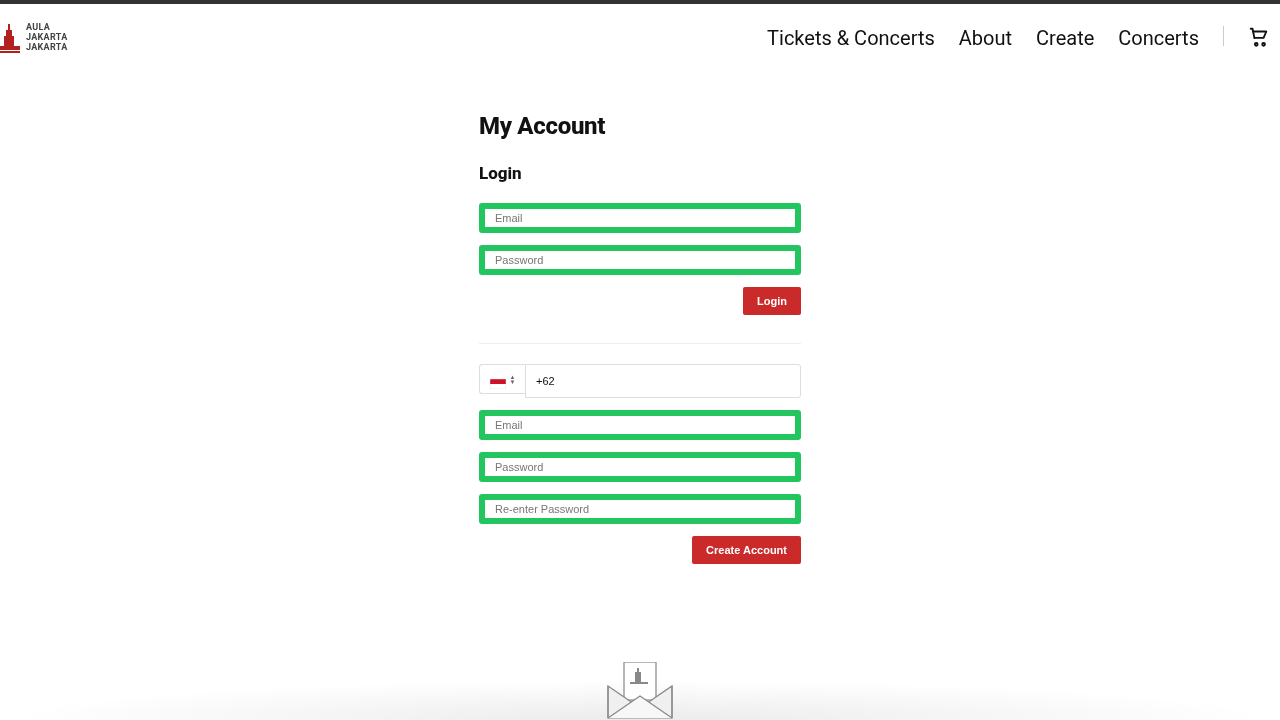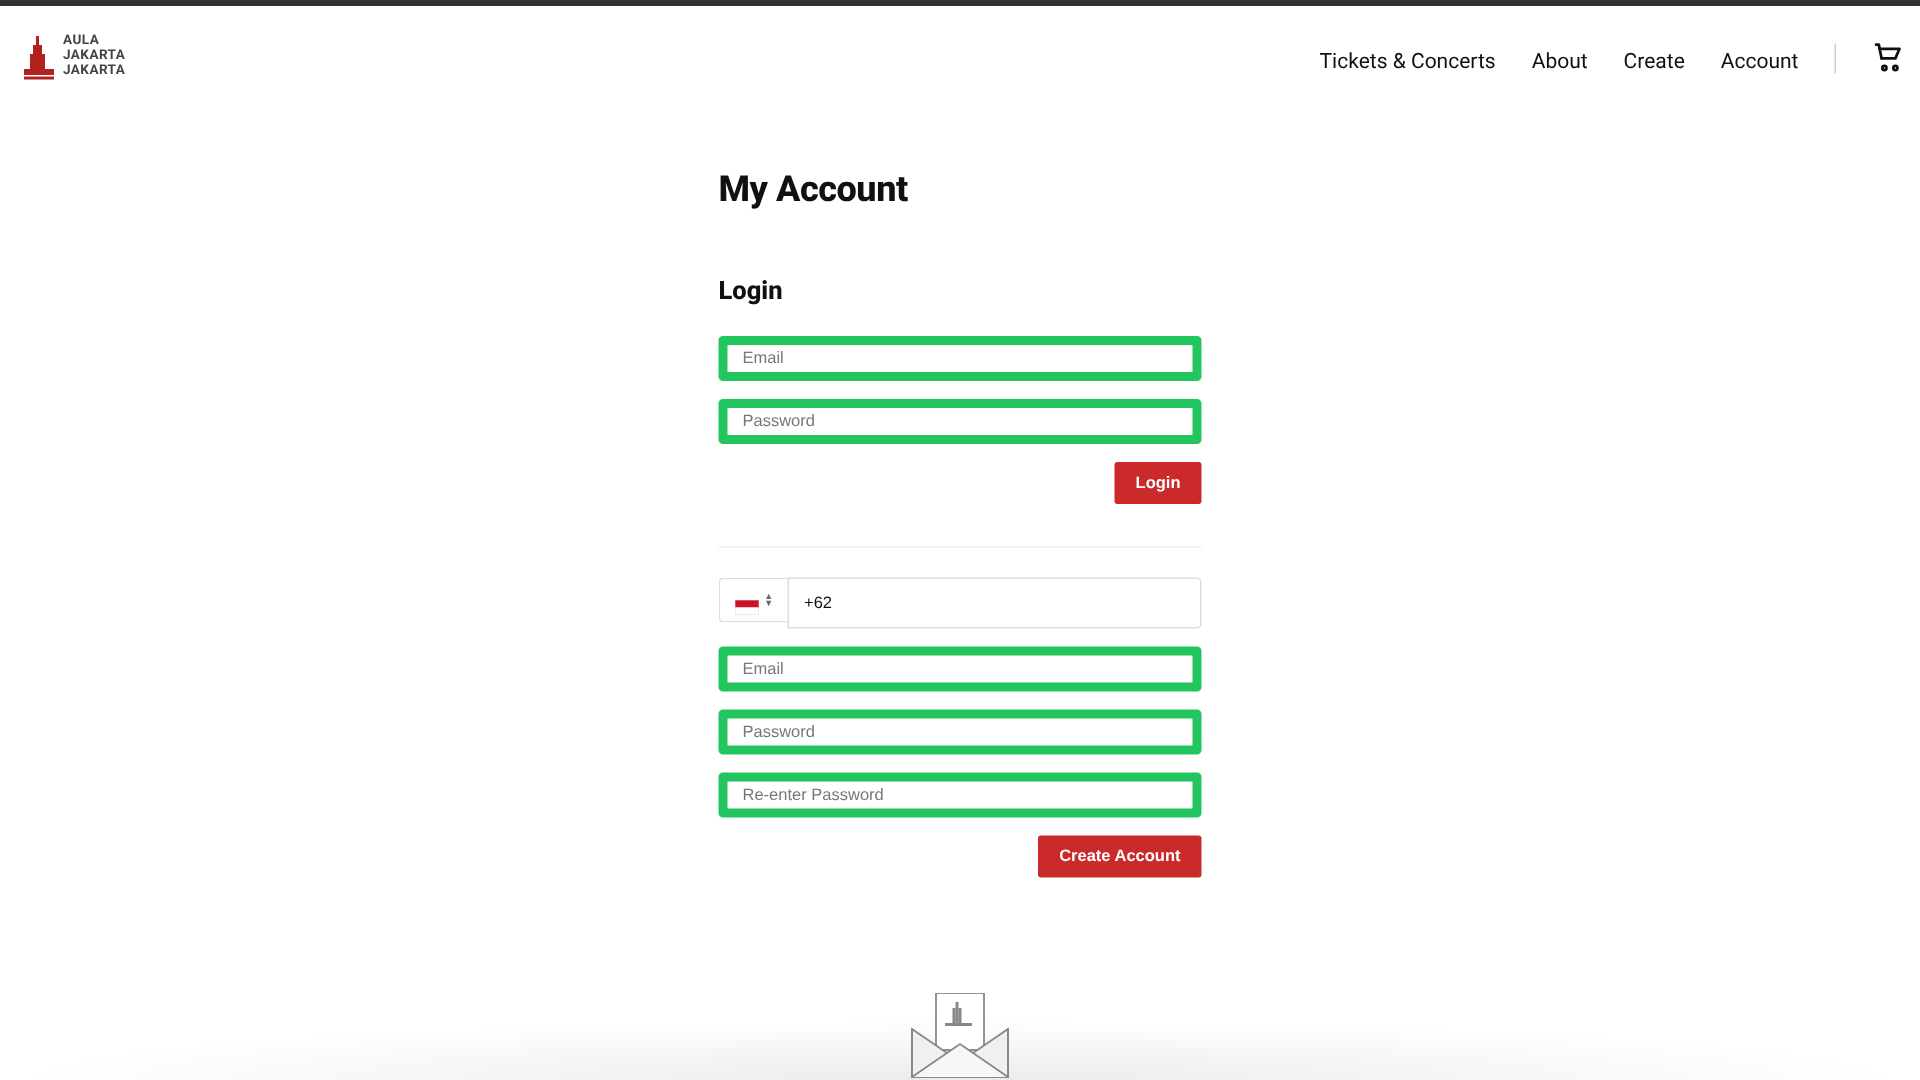--- a/index.html
+++ b/index.html
@@ -19,44 +19,44 @@
     display: flex;
     justify-content: space-between;
     align-items: center;
     padding: 12px 10px 12px 0;
     height: 68px;
   }
   .logo {
     display: flex;
     align-items: center;
     gap: 6px;
-    margin-left: 16px;
+    margin-left: 0;
   }
   .logo-icon {
     width: 20px;
     height: 32px;
     display: flex;
     align-items: flex-end;
     justify-content: center;
   }
   .logo-icon svg { display: block; }
   .logo-text {
     display: flex;
     flex-direction: column;
     font-size: 9px;
     font-weight: 700;
     letter-spacing: 0.3px;
     color: #444;
     line-height: 1.1;
   }
   .nav {
     display: flex;
-    align-items: flex-end;
+    align-items: flex-start;
     gap: 24px;
-    font-size: 14px;
+    font-size: 20px;
     color: #111;
   }
   .nav a {
     text-decoration: none;
     color: #111;
     cursor: pointer;
   }
   .nav-divider {
     width: 1px;
     height: 20px;
@@ -69,21 +69,21 @@
   }
   .content {
     width: 322px;
     margin: 40px auto 0 auto;
   }
   .page-title {
     font-size: 24px;
     font-weight: 800;
     letter-spacing: -0.3px;
     color: #111;
-    margin-bottom: 44px;
+    margin-bottom: 23px;
   }
   .section-title {
     font-size: 17px;
     font-weight: 800;
     color: #111;
     margin-bottom: 20px;
   }
   .field {
     width: 100%;
     height: 30px;
@@ -200,21 +200,21 @@
       <span>AULA</span>
       <span>JAKARTA</span>
       <span>JAKARTA</span>
     </span>
   </div>
 
   <nav class="nav">
     <a>Tickets &amp; Concerts</a>
     <a>About</a>
     <a>Create</a>
-    <a>Account</a>
+    <a>Concerts</a>
     <span class="nav-divider"></span>
     <span class="cart-icon">
       <svg viewBox="0 0 24 24" width="22" height="22" fill="none" stroke="#111" stroke-width="2" stroke-linecap="round" stroke-linejoin="round">
         <path d="M3 3h2l.5 3M7 13h10l3-7H5.5"></path>
         <circle cx="9" cy="20" r="1.5"></circle>
         <circle cx="17" cy="20" r="1.5"></circle>
         <path d="M5.5 6L7 13"></path>
       </svg>
     </span>
   </nav>

